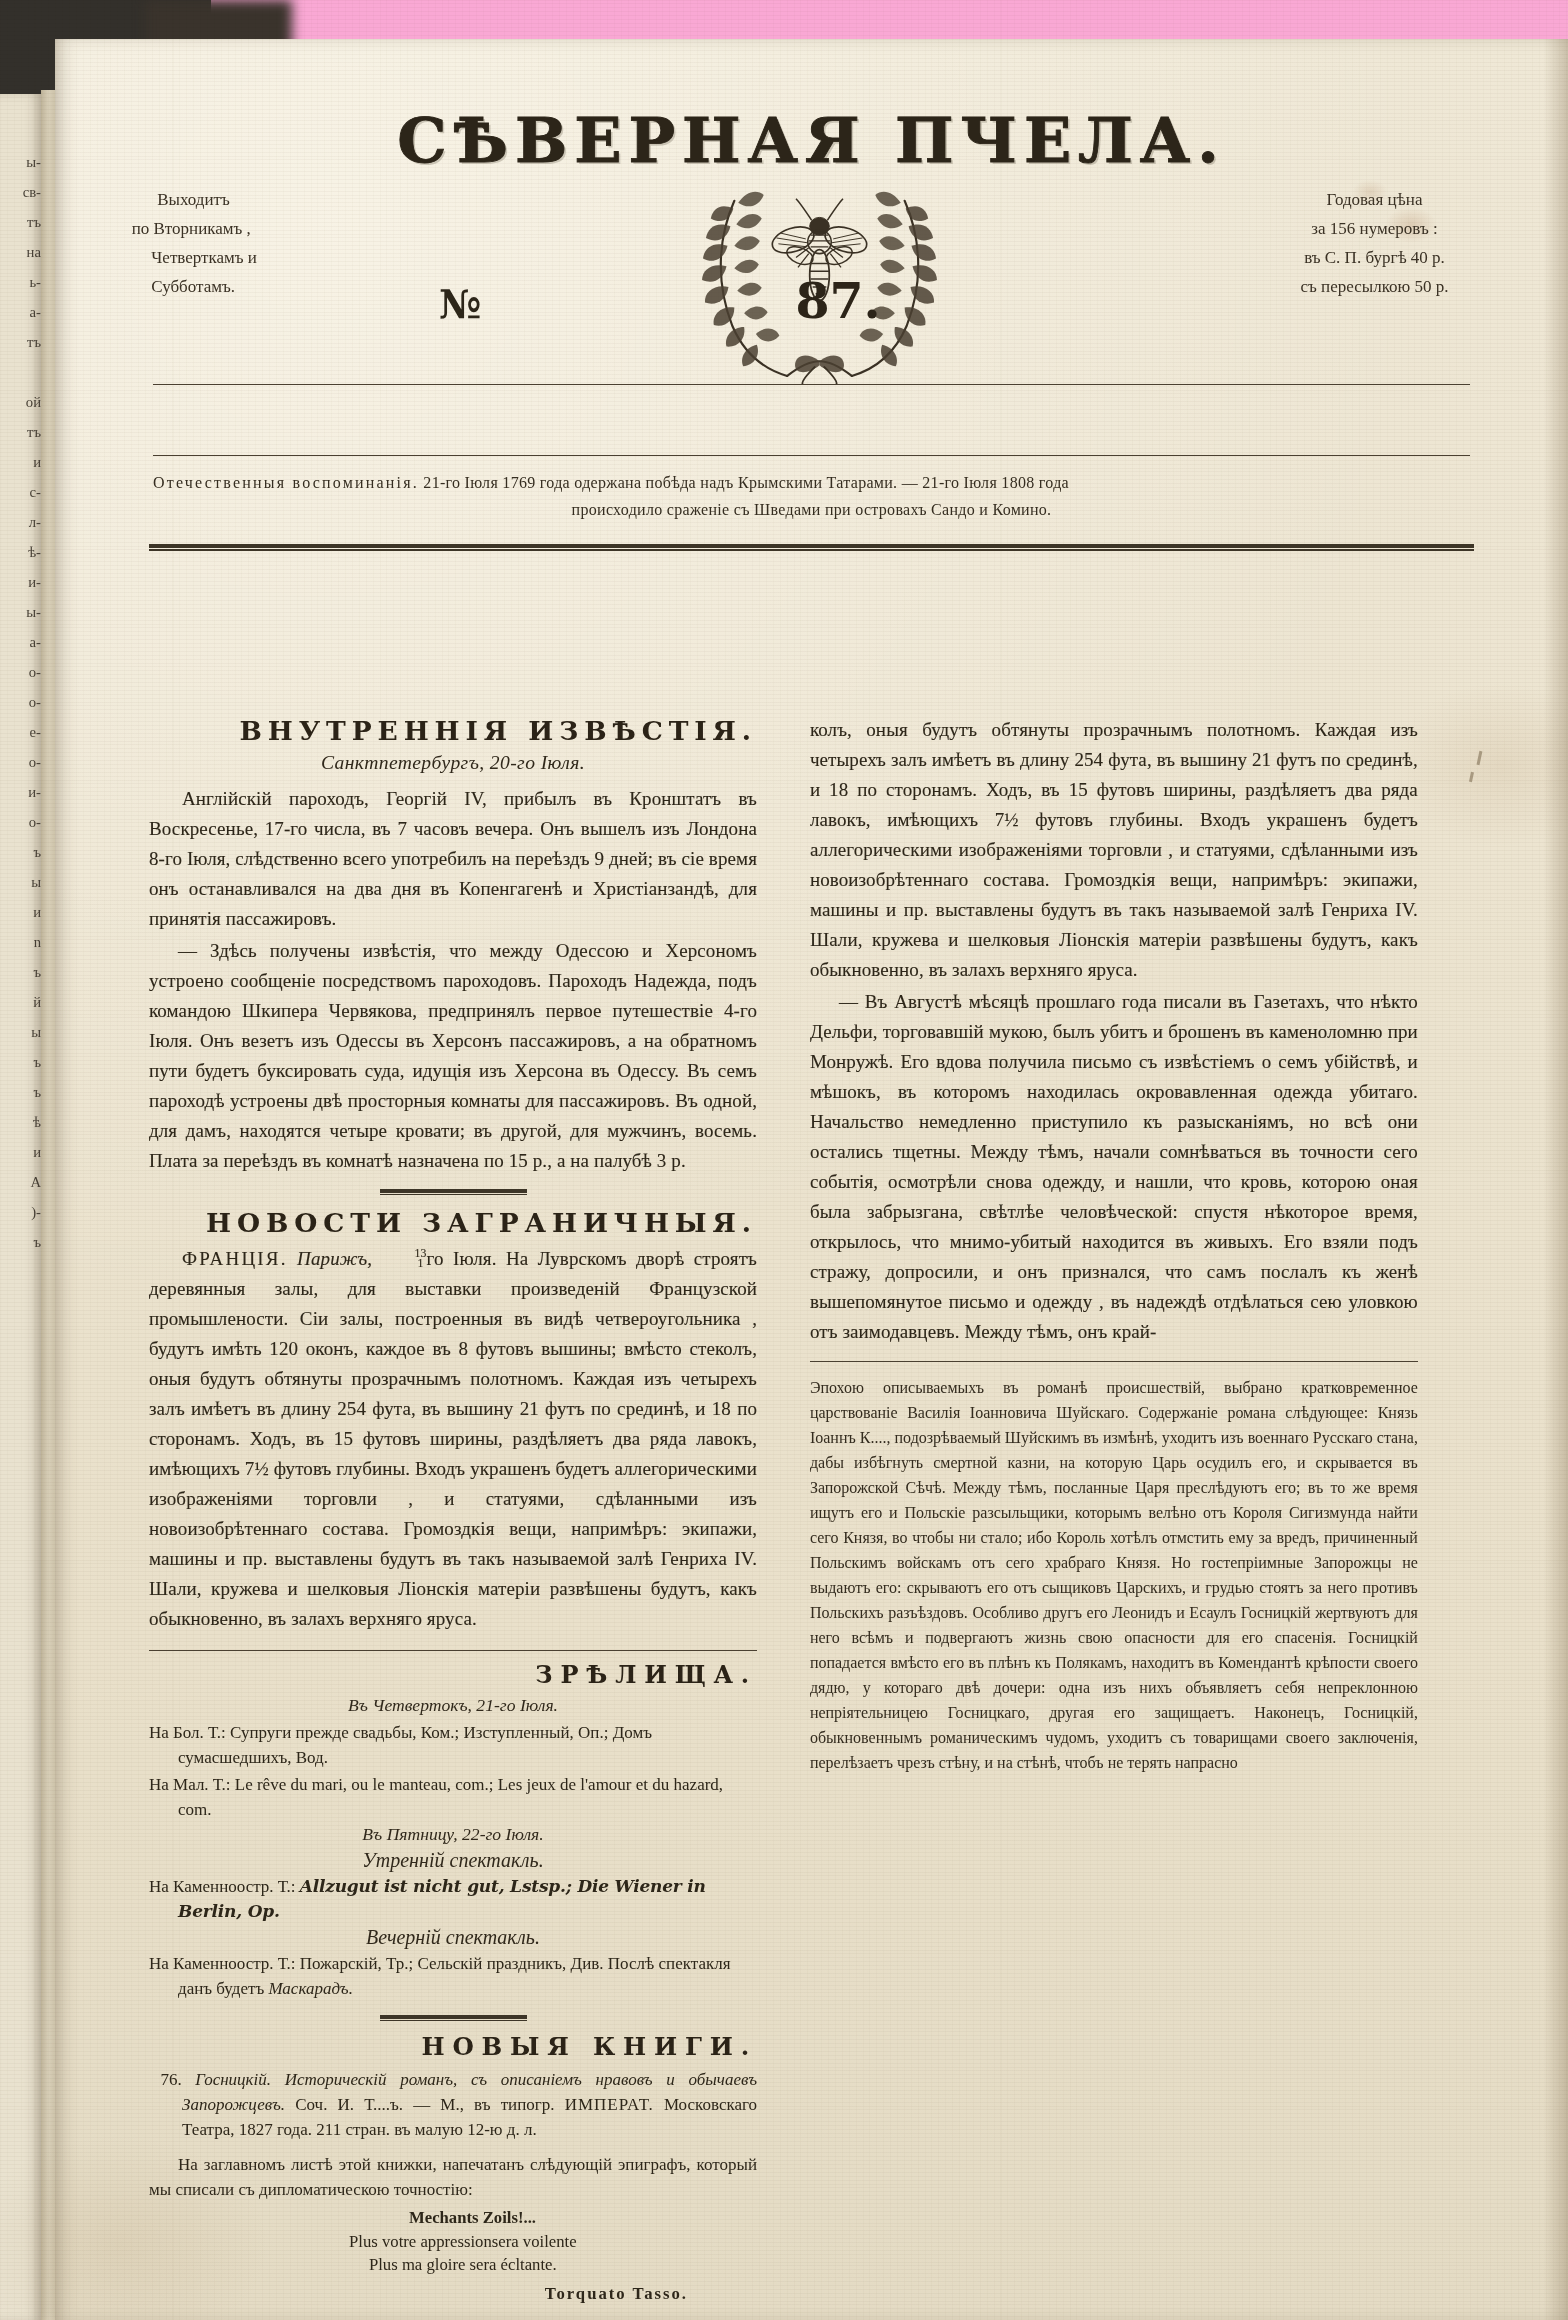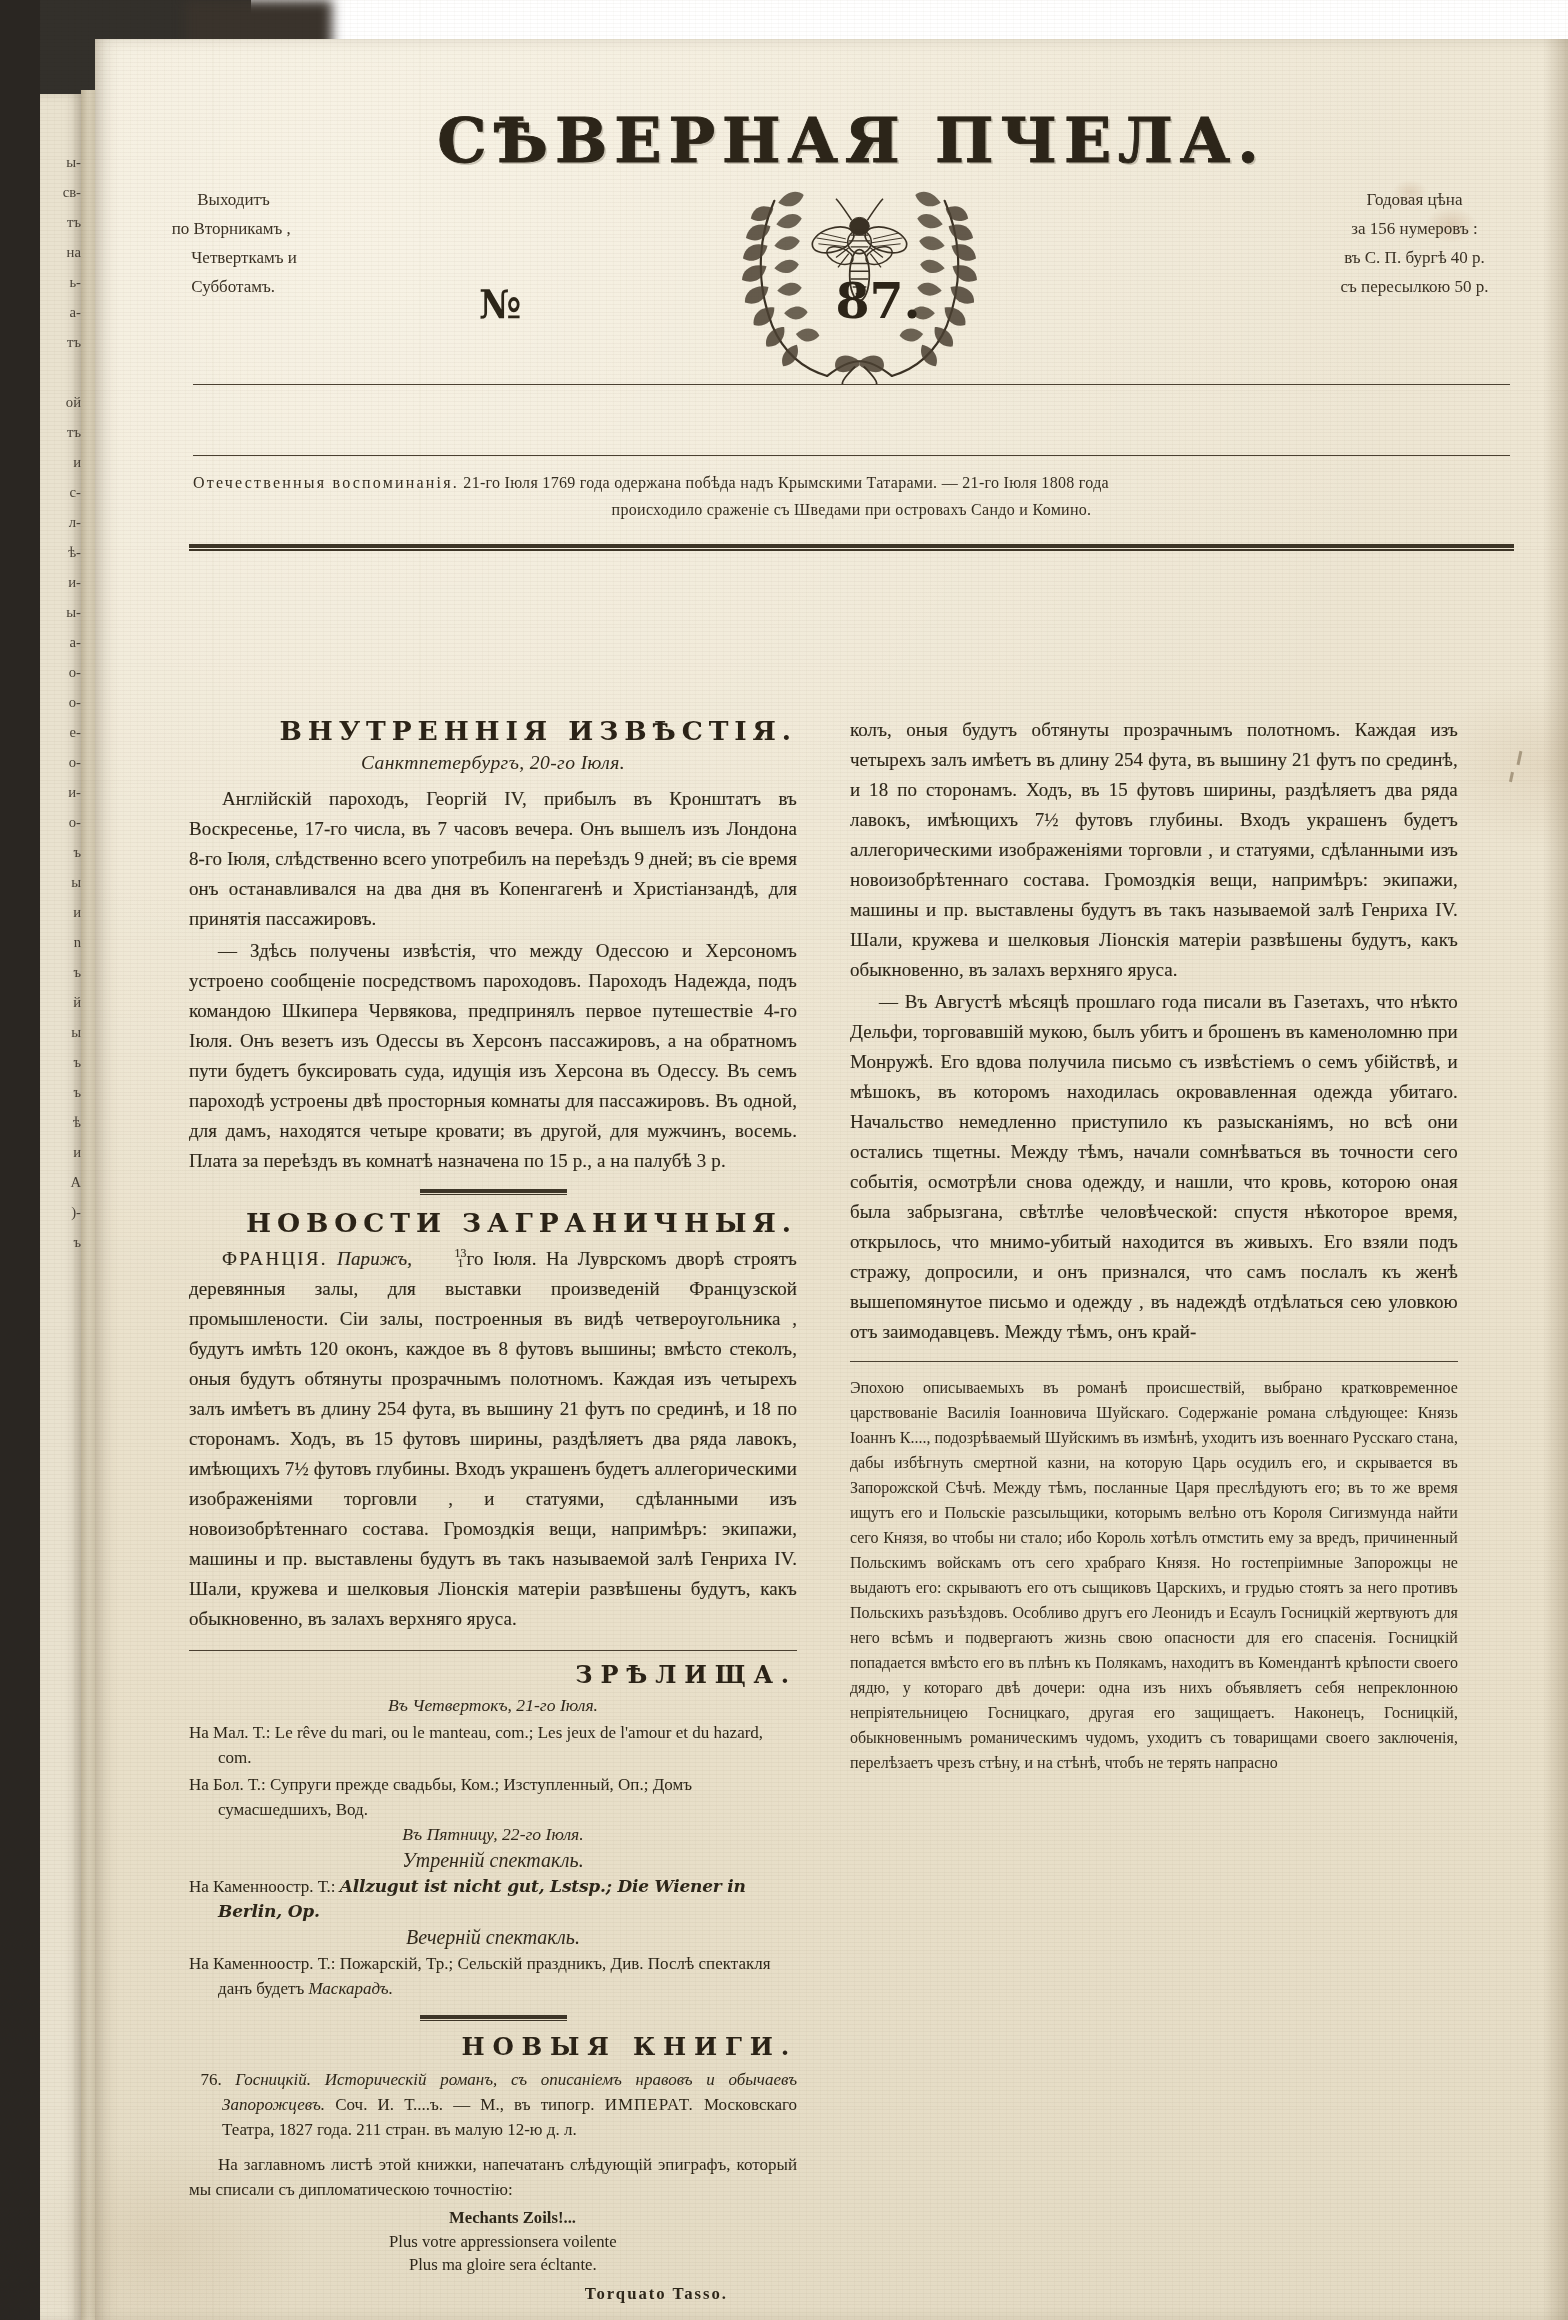--- a/index.html
+++ b/index.html
@@ -12,22 +12,21 @@
     height: 2321px;
     position: relative;
     overflow: hidden;
     font-family: "Liberation Serif", "DejaVu Serif", serif;
   }
 
   
   #scan {
     position: absolute;
     inset: 0;
-    background: #ffffff;
-    margin-left: 40px;
+    background: #f9a8d4;
   }
   
   #binding-shadow {
     position: absolute;
     left: 0; top: 0;
     width: 211px; height: 94px;
     background: #33302b;
   }
   #binding-shadow2 {
     position: absolute;
@@ -576,22 +575,22 @@
             <span style="display:block">13</span>
             <span style="display:block">1</span>
           </span><span>го Iюля.</span>
           <span>На Луврскомъ дворѣ строятъ деревянныя залы, для выставки произведенiй Французской промышлености. Сiи залы, построенныя въ видѣ четвероугольника , будутъ имѣть 120 оконъ, каждое въ 8 футовъ вышины; вмѣсто стеколъ, оныя будутъ обтянуты прозрачнымъ полотномъ. Каждая изъ четырехъ залъ имѣетъ въ длину 254 фута, въ вышину 21 футъ по срединѣ, и 18 по сторонамъ. Ходъ, въ 15 футовъ ширины, раздѣляетъ два ряда лавокъ, имѣющихъ 7½ футовъ глубины. Входъ украшенъ будетъ аллегорическими изображенiями торговли , и статуями, сдѣланными изъ новоизобрѣтеннаго состава. Громоздкiя вещи, напримѣръ: экипажи, машины и пр. выставлены будутъ въ такъ называемой залѣ Генриха IV. Шали, кружева и шелковыя Лiонскiя матерiи развѣшены будутъ, какъ обыкновенно, въ залахъ верхняго яруса.</span>
         </p>
 
         <hr class="hr-plain">
 
         <h2 class="sec" style="font-size:24px;letter-spacing:7.8px">ЗРѢЛИЩА.</h2>
         <div class="spect-when">Въ Четвертокъ, 21-го Iюля.</div>
+        <p class="spect">На Бол. Т.: Супруги прежде свадьбы, Ком.; Изступленный, Оп.; Домъ сумасшедшихъ, Вод.</p>
         <p class="spect latin">На Мал. Т.: Le rêve du mari, ou le manteau, com.; Les jeux de l'amour et du hazard, com.</p>
-        <p class="spect">На Бол. Т.: Супруги прежде свадьбы, Ком.; Изступленный, Оп.; Домъ сумасшедшихъ, Вод.</p>
 
         <div class="spect-when">Въ Пятницу, 22-го Iюля.</div>
         <div class="spect-sub">Утреннiй спектакль.</div>
         <p class="spect">
           <span>На Каменноостр. Т.: </span><span class="fraktur">Allzugut ist nicht gut, Lstsp.; Die Wiener in Berlin, Op.</span>
         </p>
 
         <div class="spect-sub">Вечернiй спектакль.</div>
         <p class="spect">
           <span>На Каменноостр. Т.: Пожарскiй, Тр.; Сельскiй праздникъ, Див. Послѣ спектакля данъ будетъ </span><span class="ital">Маскарадъ.</span>

